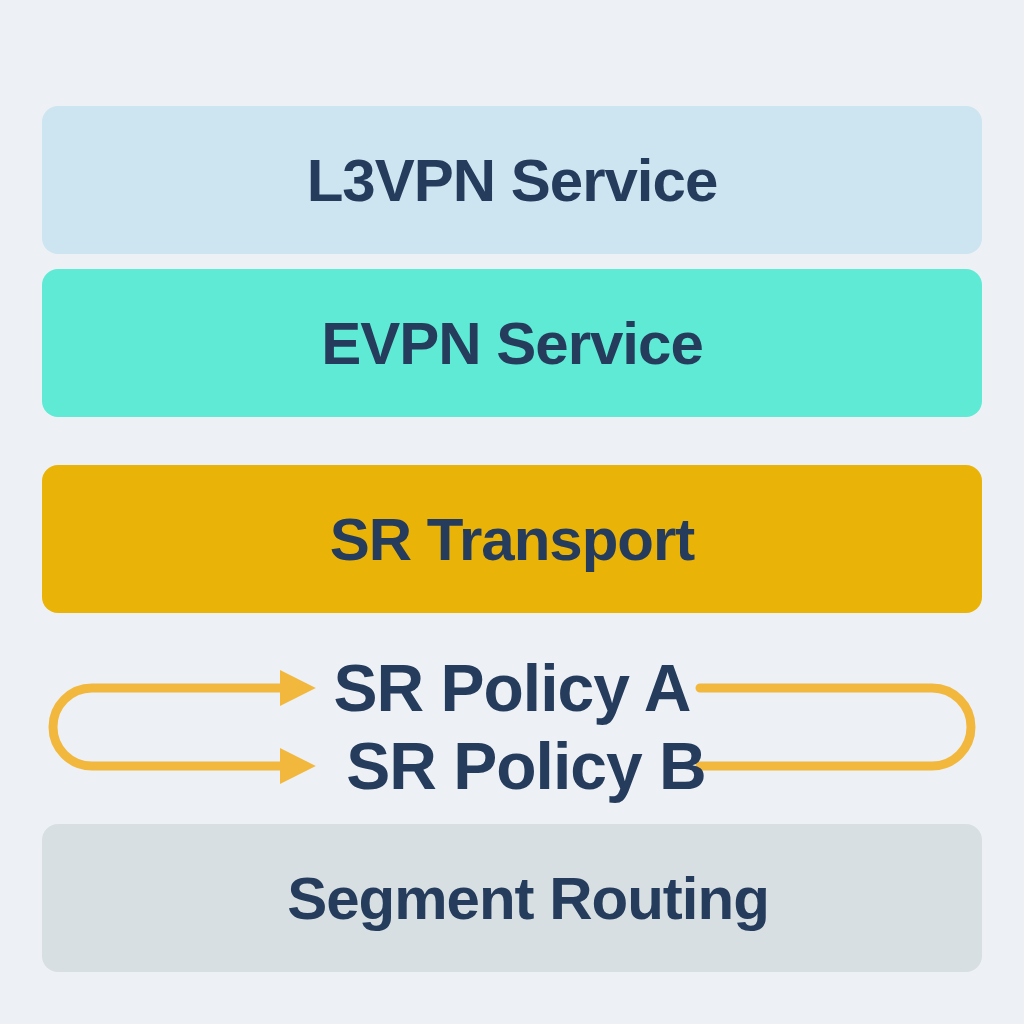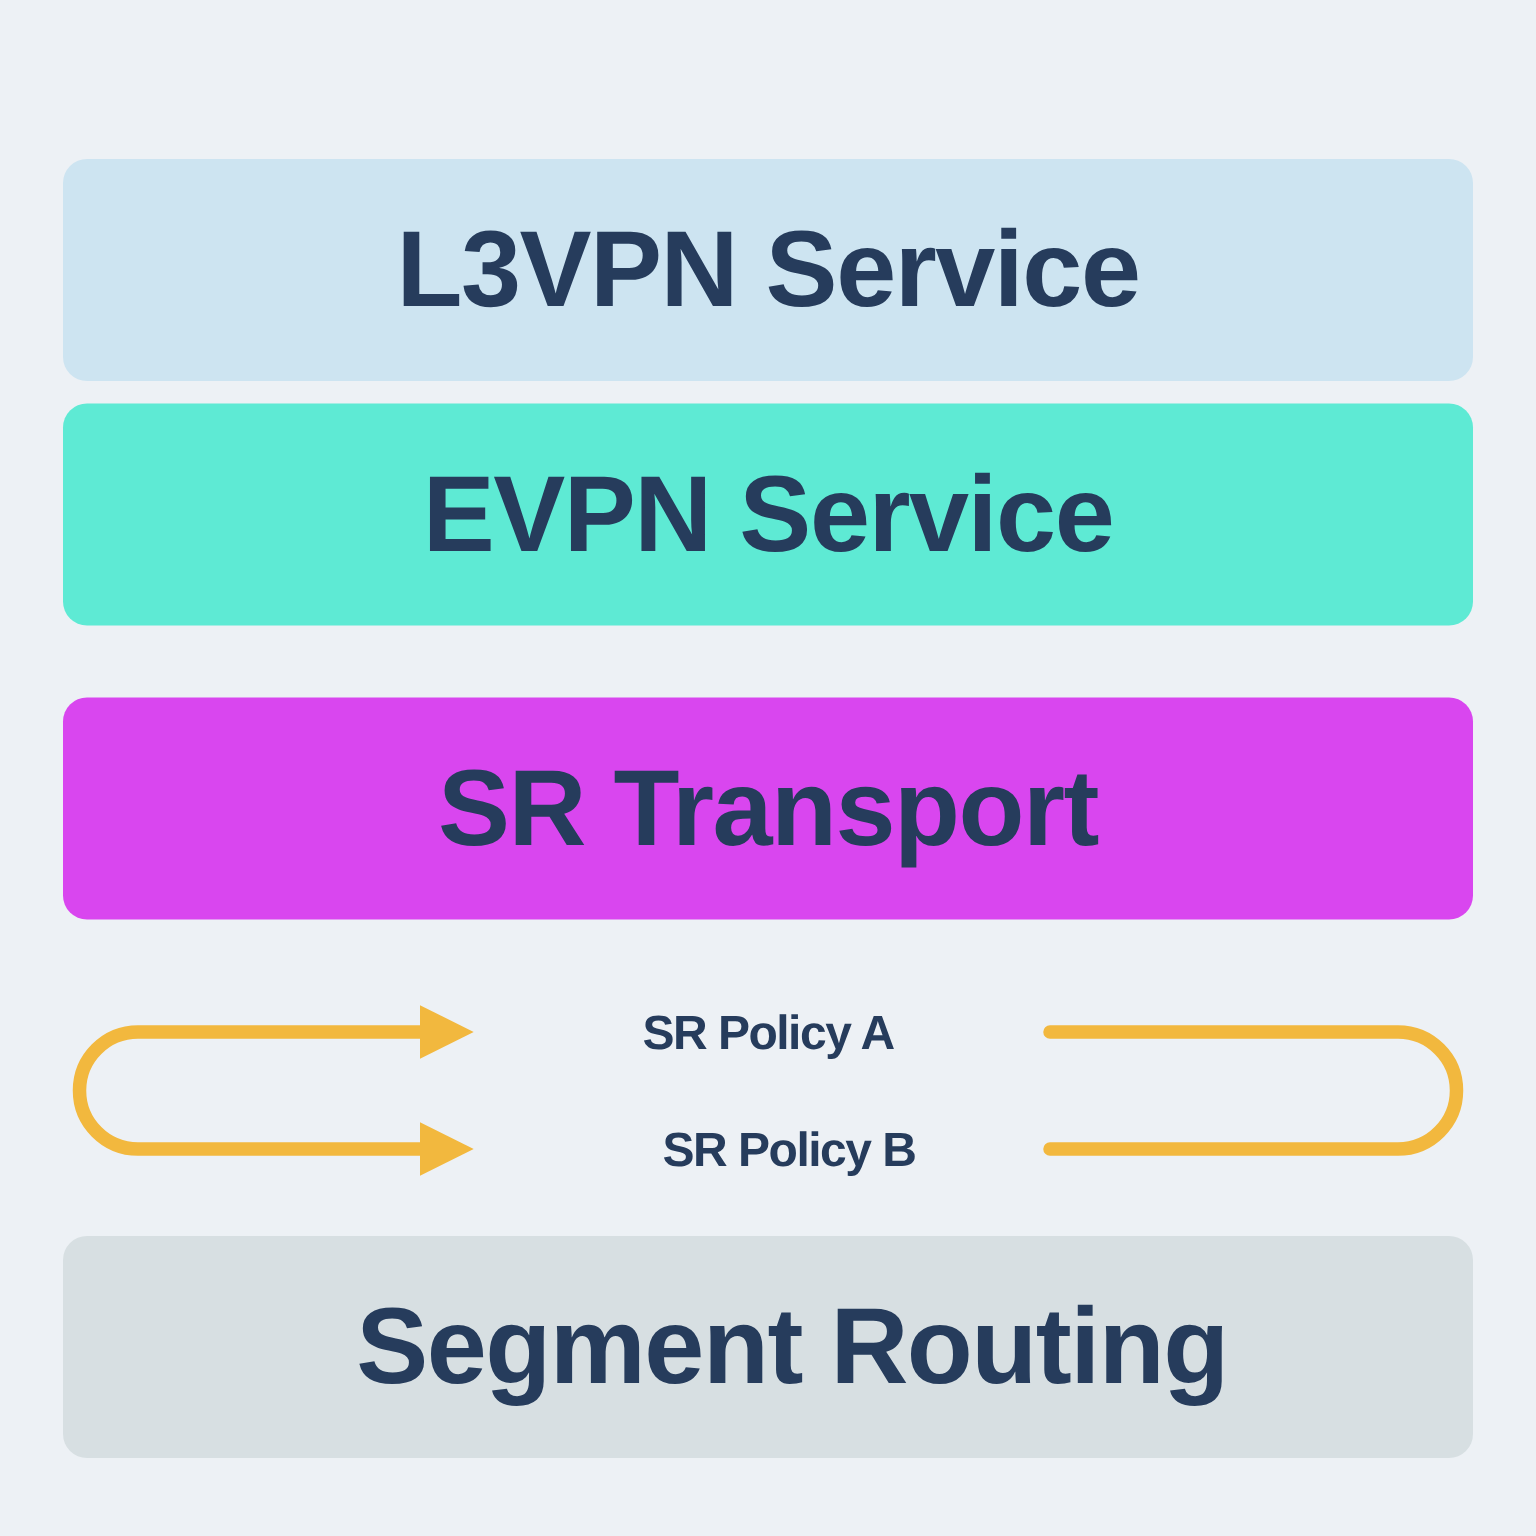--- a/index.html
+++ b/index.html
@@ -23,21 +23,21 @@
   }
   .layer-box {
     height: 148px;
     margin: 0 42px 15px 42px;
     border-radius: 16px;
     display: flex;
     align-items: center;
     justify-content: center;
   }
   .layer-label {
-    font-size: 72px;
+    font-size: 60px;
     font-weight: bold;
     letter-spacing: -1px;
     color: var(--text);
   }
   .arrow-section {
     position: relative;
     width: 1024px;
     height: 196px;
     margin-bottom: 0;
   }
@@ -57,42 +57,42 @@
   .arrow-fill {
     fill: var(--arrow);
   }
   .policy-label {
     position: absolute;
     left: 0;
     right: 0;
     height: 60px;
     line-height: 60px;
     text-align: center;
-    font-size: 32px;
+    font-size: 66px;
     font-weight: bold;
     letter-spacing: -1px;
     color: var(--text);
   }
   .policy-a { top: 30px; }
   .policy-b { top: 108px; margin-left: 28px; }
 </style>
 </head>
 <body>
 
 <div class="canvas" style="background: rgb(237, 241, 245); --arrow: #f2b83e; --text: #263c5c;">
 
   <div class="layer-box" style="background: rgb(205, 228, 241);">
     <span class="layer-label">L3VPN Service</span>
   </div>
 
   <div class="layer-box" style="background: #5eead4;">
     <span class="layer-label">EVPN Service</span>
   </div>
 
-  <div class="layer-box" style="background: #d946ef; margin-top: 48px;">
+  <div class="layer-box" style="background: #eab308; margin-top: 48px;">
     <span class="layer-label">SR Transport</span>
   </div>
 
   <div class="arrow-section">
     <svg class="arrow-svg" viewBox="0 0 1024 196" aria-hidden="true">
       <defs>
         <marker id="arrowhead" viewBox="0 0 10 10" refX="7" refY="5" markerWidth="4" markerHeight="4" markerUnits="strokeWidth" orient="auto-start-reverse">
           <path d="M0,0 L10,5 L0,10 Z" class="arrow-fill"></path>
         </marker>
       </defs>

